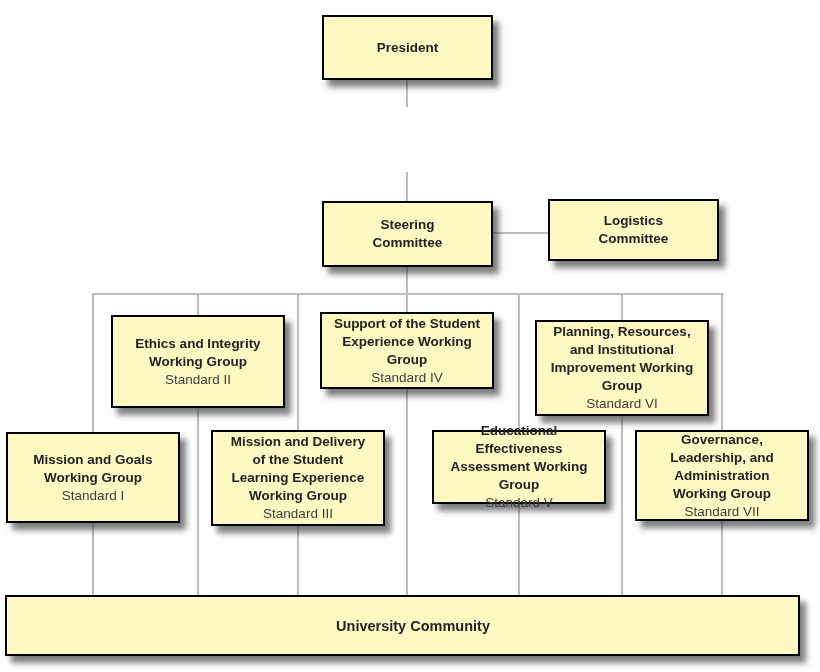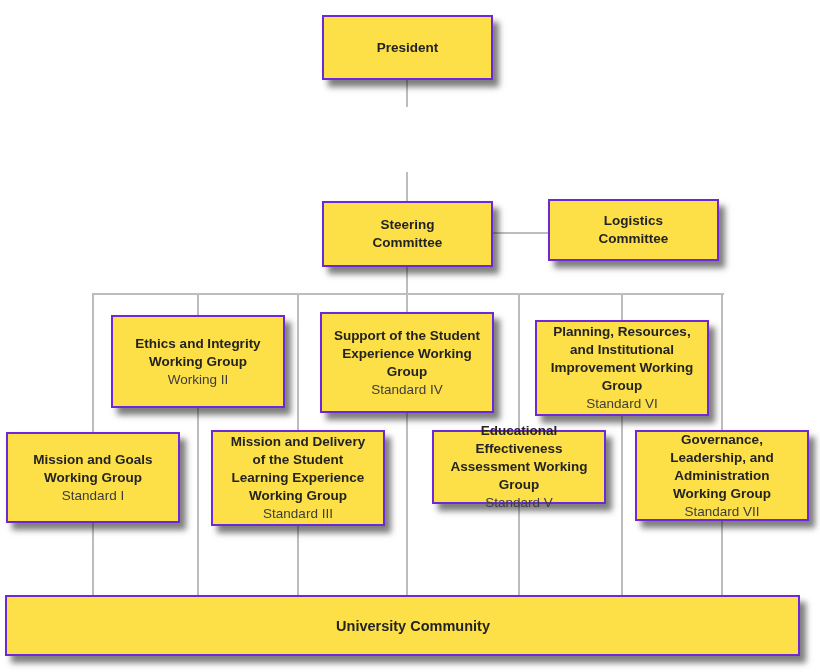--- a/index.html
+++ b/index.html
@@ -26,22 +26,22 @@
   .c2 { left: 197px; top: 293px; height: 304px; }
   .c3 { left: 297px; top: 293px; height: 304px; }
   .c4 { left: 406px; top: 267px; height: 330px; }
   .c5 { left: 518px; top: 293px; height: 304px; }
   .c6 { left: 621px; top: 293px; height: 304px; }
   .c7 { left: 721px; top: 293px; height: 304px; }
   
   .box {
     position: absolute;
     box-sizing: border-box;
-    background: #fde047;
-    border: 2px solid #6d28d9;
+    background: #fef9c3;
+    border: 2px solid #000000;
     box-shadow: 6px 7px 6px rgba(20,20,20,0.55);
     display: flex;
     flex-direction: column;
     align-items: center;
     justify-content: center;
     text-align: center;
     padding: 2px 3px;
   }
   .box .label {
     font-weight: bold;
@@ -55,21 +55,21 @@
     font-size: 13.5px;
     line-height: 18px;
     color: #3d3d3d;
     white-space: pre-line;
   }
   .n-president  { left: 322px; top: 15px;  width: 171px; height: 65px; }
   .n-provost    { left: 322px; top: 107px; width: 171px; height: 65px; }
   .n-steering   { left: 322px; top: 201px; width: 171px; height: 66px; align-items: center; }
   .n-logistics  { left: 548px; top: 199px; width: 171px; height: 62px; }
   .n-ethics     { left: 111px; top: 315px; width: 174px; height: 93px; }
-  .n-support    { left: 320px; top: 312px; width: 174px; height: 101px; }
+  .n-support    { left: 320px; top: 312px; width: 174px; height: 77px; }
   .n-planning   { left: 535px; top: 312px; width: 174px; height: 96px; margin-top: 8px; }
   .n-mission    { left: 6px;   top: 432px; width: 174px; height: 91px; }
   .n-design     { left: 211px; top: 430px; width: 174px; height: 96px; }
   .n-educational{ left: 432px; top: 430px; width: 174px; height: 74px; }
   .n-governance { left: 635px; top: 430px; width: 174px; height: 91px; }
   .n-university { left: 5px;   top: 595px; width: 795px; height: 61px; padding-left: 24px; }
   .n-university .label { font-size: 14.5px; }
 </style>
 </head>
 <body>
@@ -99,21 +99,21 @@
   </div>
 
   <div class="box n-logistics">
     <div class="label">Logistics
 Committee</div>
   </div>
 
   <div class="box n-ethics">
     <div class="label">Ethics and Integrity
 Working Group</div>
-    <div class="standard">Working II</div>
+    <div class="standard">Standard II</div>
   </div>
 
   <div class="box n-support">
     <div class="label">Support of the Student
 Experience Working
 Group</div>
     <div class="standard">Standard IV</div>
   </div>
 
   <div class="box n-planning">

